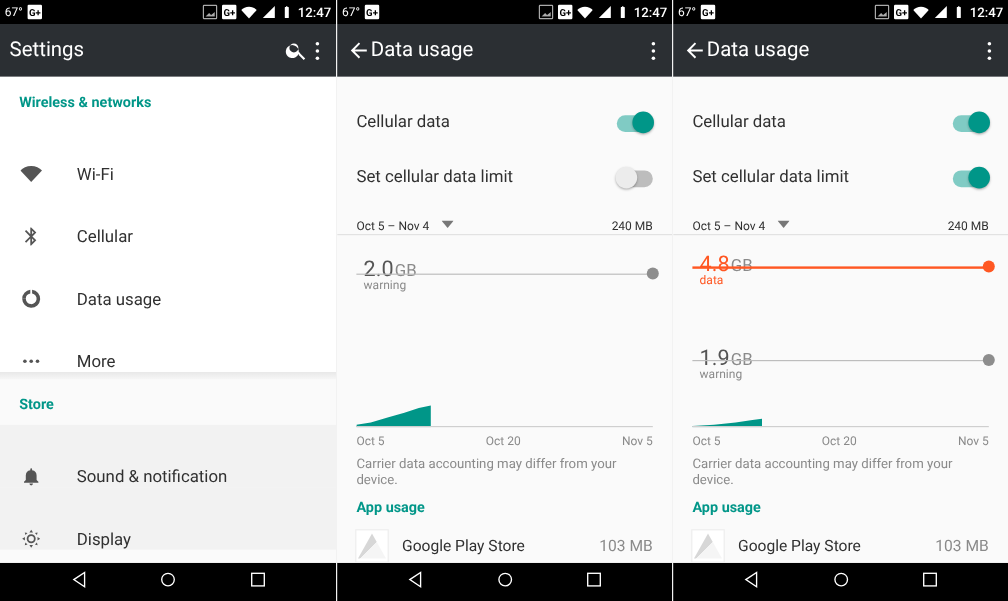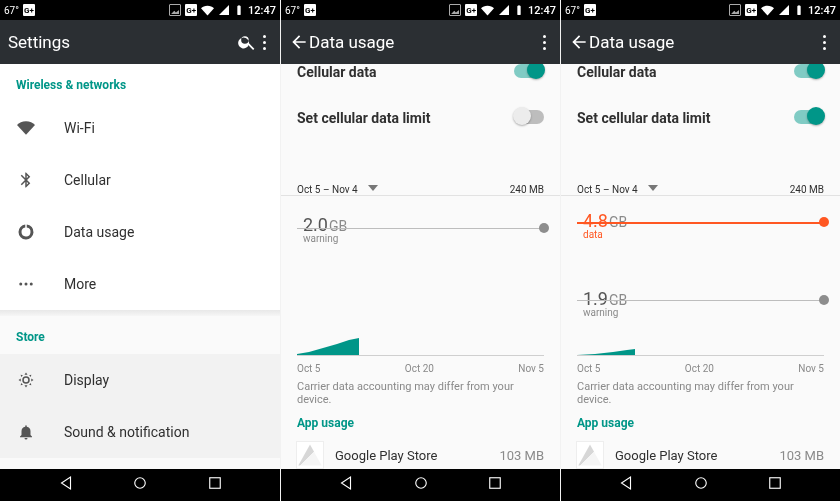--- a/index.html
+++ b/index.html
@@ -88,39 +88,39 @@
 
   
   .section-header {
     color: var(--teal);
     font-size: 12px;
     font-weight: 700;
     padding: 14px 16px 10px;
   }
   .settings-item {
     display: flex;
-    align-items: center;
+    align-items: flex-end;
     height: 52px;
     padding: 0 16px;
     gap: 28px;
     font-size: 14px;
     color: var(--text-dark);
     background: #fff;
   }
   .settings-item.on-grey { background: #f2f2f2; }
   .settings-item .si-icon { width: 20px; display: flex; justify-content: center; }
   .settings-item .si-icon svg { width: 18px; height: 18px; fill: #555; }
   .shadow-sep { height: 6px; background: linear-gradient(#e8e8e8, #f6f6f6); }
   .settings-group-white { background:#fff; box-shadow:0 1px 2px rgba(0,0,0,.08); }
 
   
   .row {
-    display: flex; align-items: flex-start;
+    display: flex; align-items: flex-end;
     padding: 0 16px; height: 46px;
-    font-size: 14px; color: var(--text-dark); font-weight: bold;
+    font-size: 14px; color: var(--text-dark);
   }
   .row .grow { flex: 1; }
   .switch {
     width: 30px; height: 14px; border-radius: 10px;
     background: #bdbdbd; position: relative;
   }
   .switch .thumb {
     position: absolute; top: -3px; width: 18px; height: 18px;
     border-radius: 50%; background: #ececec;
     box-shadow: 0 1px 2px rgba(0,0,0,.3);
@@ -285,33 +285,33 @@
       </div>
     </div>
 
     <div class="shadow-sep"></div>
 
     <div class="section-header">Store</div>
 
     <div class="settings-item on-grey">
       <span class="si-icon">
         <svg viewBox="0 0 24 24">
-            <path d="M12 7a5 5 0 1 0 5 5 5 5 0 0 0-5-5zm0 8a3 3 0 1 1 3-3 3 3 0 0 1-3 3zM12 2l2 3h-4zM12 22l-2-3h4zM2 12l3-2v4zM22 12l-3 2v-4zM4.9 4.9l3 .7-2.3 2.3zM19.1 19.1l-3-.7 2.3-2.3zM19.1 4.9l-.7 3-2.3-2.3zM4.9 19.1l.7-3 2.3 2.3z"></path>
-          </svg>
-      </span>
-      <span>Display</span>
+            <path d="M12 22a2 2 0 0 0 2-2h-4a2 2 0 0 0 2 2zm6-6V11a6 6 0 0 0-5-5.9V4a1 1 0 0 0-2 0v1.1A6 6 0 0 0 6 11v5l-2 2v1h16v-1z"></path>
+          </svg>
+      </span>
+      <span>Sound &amp; notification</span>
     </div>
 
     <div class="settings-item on-grey">
       <span class="si-icon">
         <svg viewBox="0 0 24 24">
-            <path d="M12 22a2 2 0 0 0 2-2h-4a2 2 0 0 0 2 2zm6-6V11a6 6 0 0 0-5-5.9V4a1 1 0 0 0-2 0v1.1A6 6 0 0 0 6 11v5l-2 2v1h16v-1z"></path>
-          </svg>
-      </span>
-      <span>Sound &amp; notification</span>
+            <path d="M12 7a5 5 0 1 0 5 5 5 5 0 0 0-5-5zm0 8a3 3 0 1 1 3-3 3 3 0 0 1-3 3zM12 2l2 3h-4zM12 22l-2-3h4zM2 12l3-2v4zM22 12l-3 2v-4zM4.9 4.9l3 .7-2.3 2.3zM19.1 19.1l-3-.7 2.3-2.3zM19.1 4.9l-.7 3-2.3-2.3zM4.9 19.1l.7-3 2.3 2.3z"></path>
+          </svg>
+      </span>
+      <span>Display</span>
     </div>
   </div>
 
   <div class="navbar">
     <span class="nav-btn"><svg viewBox="0 0 24 24">
           <path d="M18 4v16L6 12z"></path>
         </svg></span>
     <span class="nav-btn"><svg viewBox="0 0 24 24">
           <circle cx="12" cy="12" r="7"></circle>
         </svg></span>

